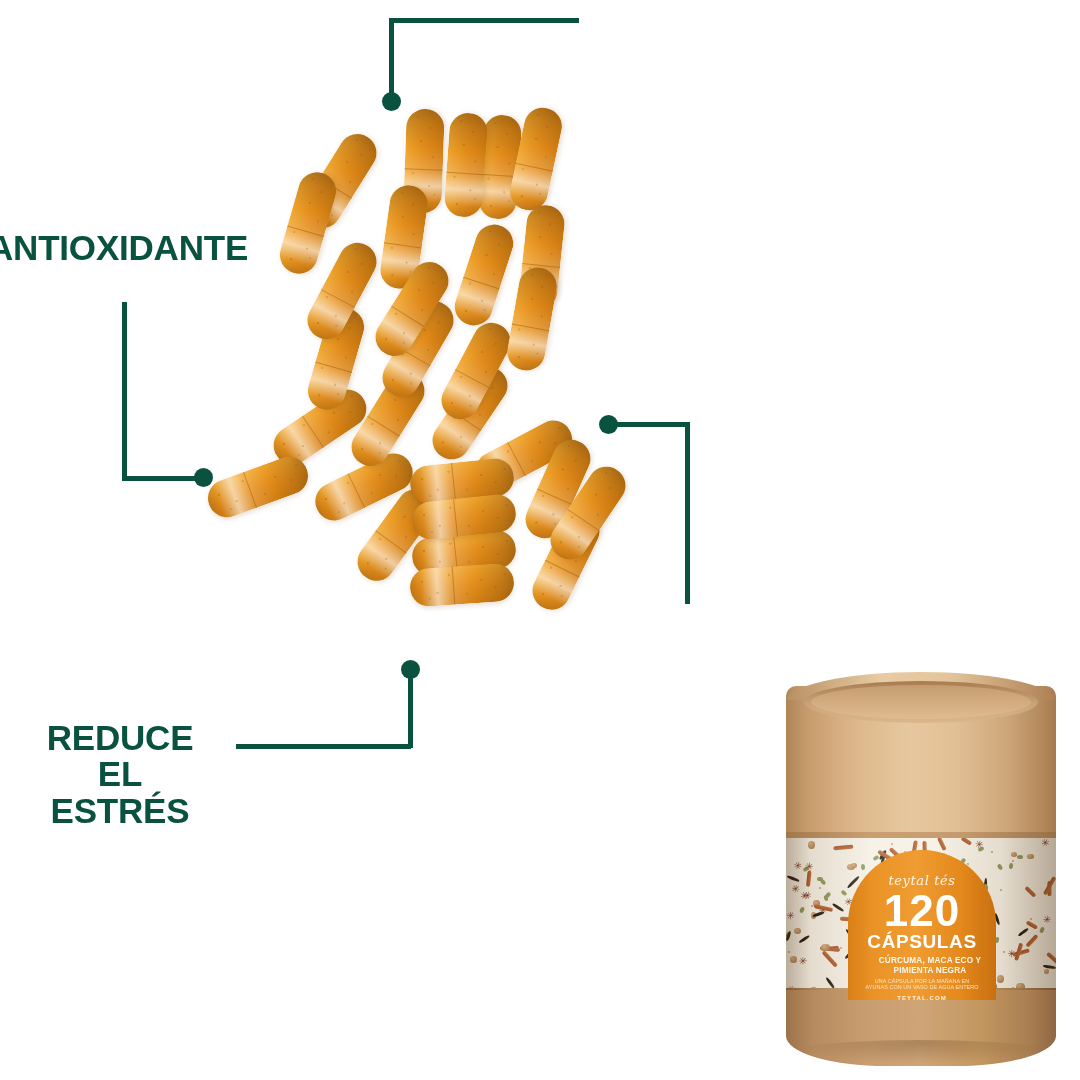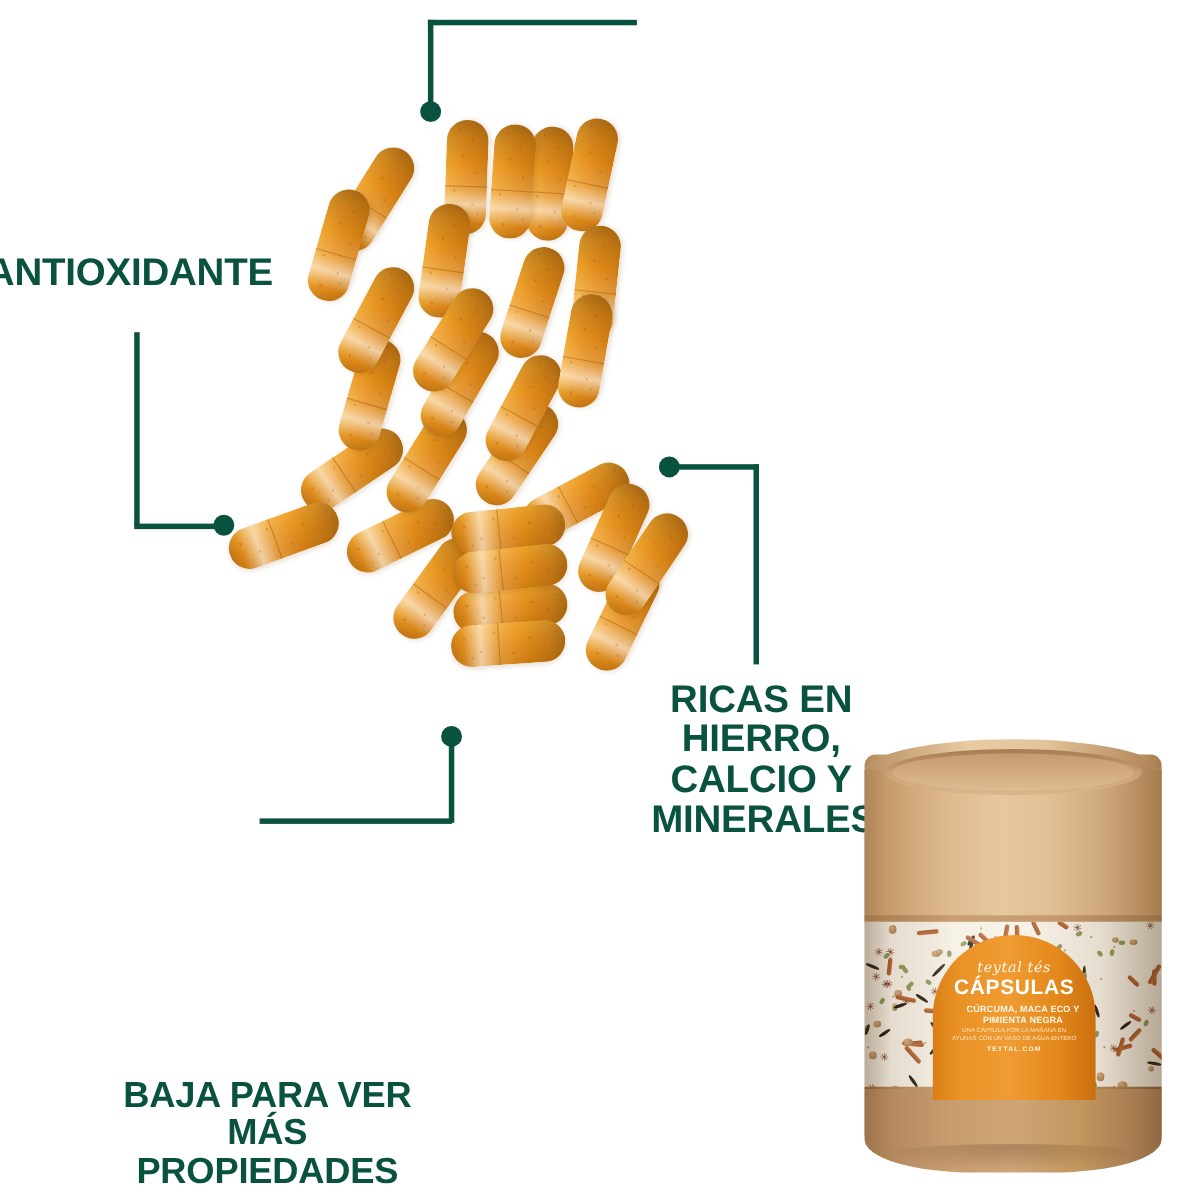--- a/index.html
+++ b/index.html
@@ -276,28 +276,24 @@
 
   <div>
     <div class="conn v" style="left:408px; top:676px; height:72px;"></div>
     <div class="conn h" style="left:236px; top:744px; width:175px;"></div>
     <div class="dot" style="left:401px; top:660px;"></div>
   </div>
 
 
   <div class="label" id="lbl-antiox">ANTIOXIDANTE</div>
 
-  <div class="label" id="lbl-minerals">RICAS EN
-HIERRO,
-CALCIO Y
-MINERALES</div>
-
-
-  <div class="label" id="lbl-scroll">BAJA PARA VER MÁS
-PROPIEDADES</div>
+
+  <div class="label" id="lbl-estres">REDUCE EL
+ESTRÉS</div>
+
 
   <div id="jar">
     <div class="jar-body"></div>
     <div class="jar-rim-outer"></div>
     <div class="jar-lid"></div>
     <div class="jar-rim-inner"></div>
     <div class="jar-rim-inner2"></div>
     <div class="jar-lid-edge"></div>
 
     <div class="jar-label">
@@ -471,20 +467,21 @@
           <div class="spice nutm" style="width: 7.53045px; height: 5.43921px; left: 108.177px; top: 75.1923px;"></div>
           <div class="spice dotp" style="width: 2px; height: 2px; opacity: 0.7; left: 243.863px; top: 79.6856px;"></div>
           <div class="spice cinn" style="width: 11.6644px; height: 3.6px; transform: rotate(22.4961deg); left: 66.4532px; top: 72.4415px;"></div>
           <div class="spice anise" style="transform: rotate(17.4715deg); left: 170.708px; top: 98.2311px;">✳</div>
         </div>
       <div class="shade"></div>
     </div>
 
     <div class="badge">
       <div class="brand">teytal tés</div>
+      <div class="big-num">120</div>
       <div class="caps-word">CÁPSULAS</div>
       <div class="ingr">CÚRCUMA, MACA ECO Y
 PIMIENTA NEGRA</div>
       <div class="direc">UNA CÁPSULA POR LA MAÑANA EN
 AYUNAS CON UN VASO DE AGUA ENTERO</div>
       <div class="web">TEYTAL.COM</div>
     </div>
 
     <div class="jar-base"></div>
     <div class="jar-base-shadow"></div>

